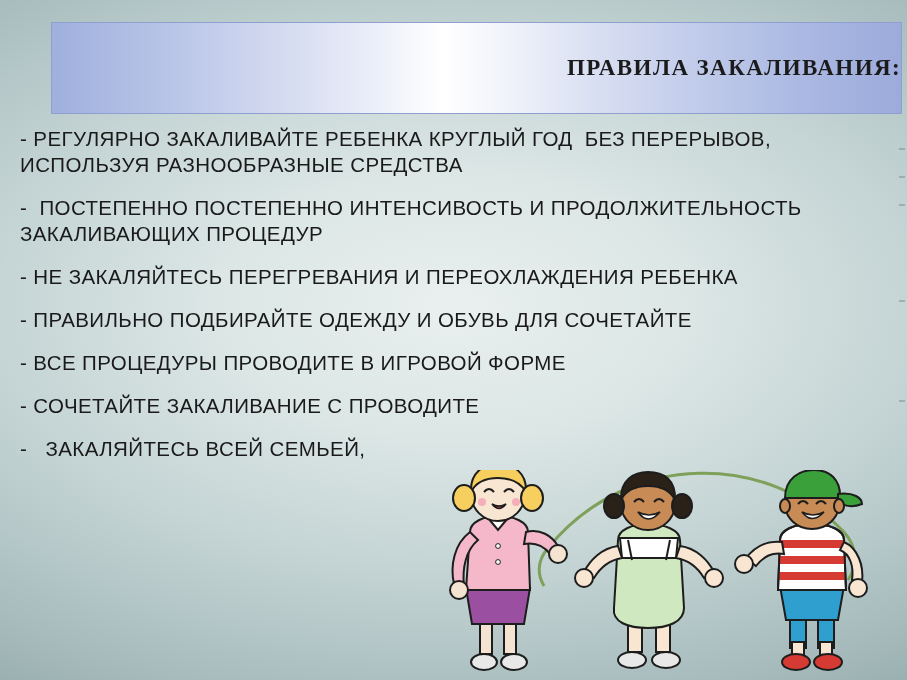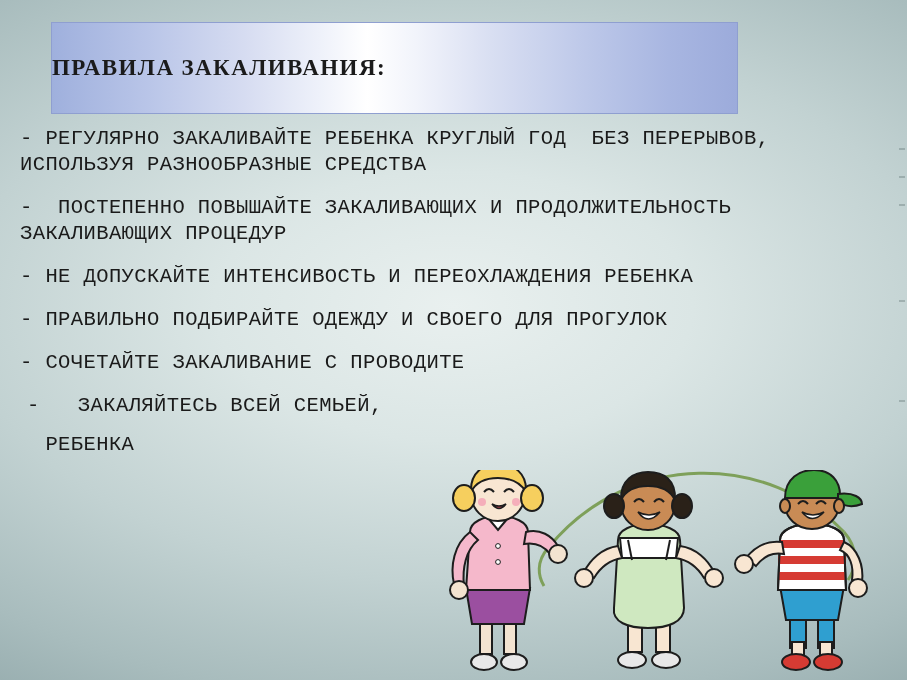--- a/index.html
+++ b/index.html
@@ -24,66 +24,65 @@
         #a8bcbd 65%,
         #8ea5a7 82%,
         #7b9395 100%);
     overflow: hidden;
   }
   
   #title-banner {
     position: absolute;
     left: 51px;
     top: 22px;
-    width: 687px;
+    width: 851px;
     height: 92px;
     background: linear-gradient(to right,
       #9fb0dd 0%,
       #b9c5e8 14%,
       #d6dcf1 28%,
       #eef1fa 39%,
       #ffffff 46%,
       #f2f4fb 53%,
       #d9dff2 64%,
       #bdc8e9 78%,
       #a8b6e1 90%,
       #9cabdb 100%);
     border: 1px solid #8f9fd0;
     box-sizing: border-box;
     display: flex;
     align-items: center;
-    justify-content: flex-start;
+    justify-content: flex-end;
   }
   #title-text {
     font-family: "Liberation Serif", serif;
     font-size: 23px;
     font-weight: bold;
     letter-spacing: 1.4px;
     color: #1b1b1b;
     text-align: center;
   }
   
   #body-list {
     position: absolute;
     left: 20px;
     top: 126px;
     width: 870px;
   }
   .bullet-line {
-    font-family: Liberation Mono, monospace;
+    font-family: Liberation Sans, sans-serif;
     font-size: 20.5px;
     letter-spacing: 0.4px;
     color: #1a1a1a;
     line-height: 26px;
     margin-bottom: 17px;
     white-space: pre-wrap;
   }
   .bullet-line.last-group {
     margin-bottom: 13px;
-    margin-left: 7px;
   }
   
   #artwork {
     position: absolute;
     left: 440px;
     top: 470px;
     width: 467px;
     height: 210px;
   }
   #artwork svg {
@@ -103,27 +102,27 @@
 
 <div id="slide">
 
   <div id="title-banner">
     <div id="title-text">ПРАВИЛА ЗАКАЛИВАНИЯ:</div>
   </div>
 
   <div id="body-list">
     <div class="bullet-line">- РЕГУЛЯРНО ЗАКАЛИВАЙТЕ РЕБЕНКА КРУГЛЫЙ ГОД  БЕЗ ПЕРЕРЫВОВ,
 ИСПОЛЬЗУЯ РАЗНООБРАЗНЫЕ СРЕДСТВА</div>
-    <div class="bullet-line">-  ПОСТЕПЕННО ПОВЫШАЙТЕ ЗАКАЛИВАЮЩИХ И ПРОДОЛЖИТЕЛЬНОСТЬ
+    <div class="bullet-line">-  ПОСТЕПЕННО ПОСТЕПЕННО ИНТЕНСИВОСТЬ И ПРОДОЛЖИТЕЛЬНОСТЬ
 ЗАКАЛИВАЮЩИХ ПРОЦЕДУР</div>
-    <div class="bullet-line">- НЕ ДОПУСКАЙТЕ ИНТЕНСИВОСТЬ И ПЕРЕОХЛАЖДЕНИЯ РЕБЕНКА</div>
-    <div class="bullet-line">- ПРАВИЛЬНО ПОДБИРАЙТЕ ОДЕЖДУ И СВОЕГО ДЛЯ ПРОГУЛОК</div>
+    <div class="bullet-line">- НЕ ЗАКАЛЯЙТЕСЬ ПЕРЕГРЕВАНИЯ И ПЕРЕОХЛАЖДЕНИЯ РЕБЕНКА</div>
+    <div class="bullet-line">- ПРАВИЛЬНО ПОДБИРАЙТЕ ОДЕЖДУ И ОБУВЬ ДЛЯ СОЧЕТАЙТЕ</div>
+    <div class="bullet-line">- ВСЕ ПРОЦЕДУРЫ ПРОВОДИТЕ В ИГРОВОЙ ФОРМЕ</div>
     <div class="bullet-line">- СОЧЕТАЙТЕ ЗАКАЛИВАНИЕ С ПРОВОДИТЕ</div>
     <div class="bullet-line last-group">-   ЗАКАЛЯЙТЕСЬ ВСЕЙ СЕМЬЕЙ,</div>
-    <div class="bullet-line">  РЕБЕНКА</div>
   </div>
 
   <div class="edge-mark" style="top:148px;"></div>
   <div class="edge-mark" style="top:176px;"></div>
   <div class="edge-mark" style="top:204px;"></div>
   <div class="edge-mark" style="top:300px;"></div>
   <div class="edge-mark" style="top:400px;"></div>
 
   <div id="artwork">
     <svg width="467" height="210" viewBox="0 0 467 210" xmlns="http://www.w3.org/2000/svg">

